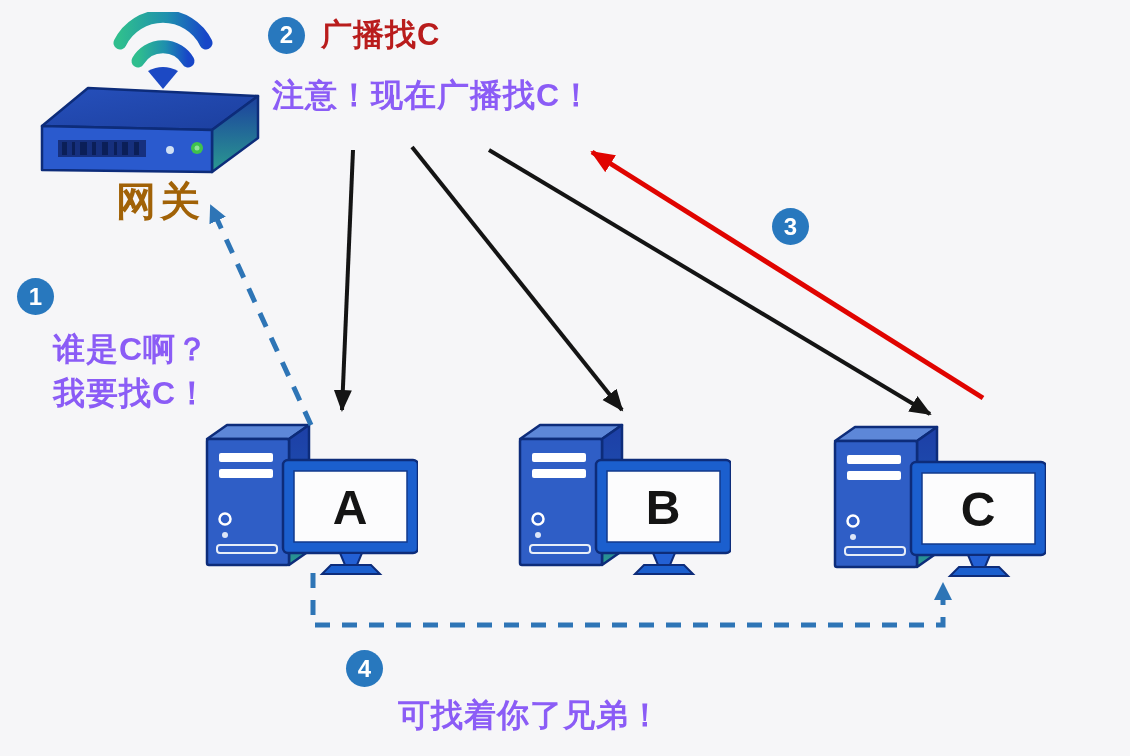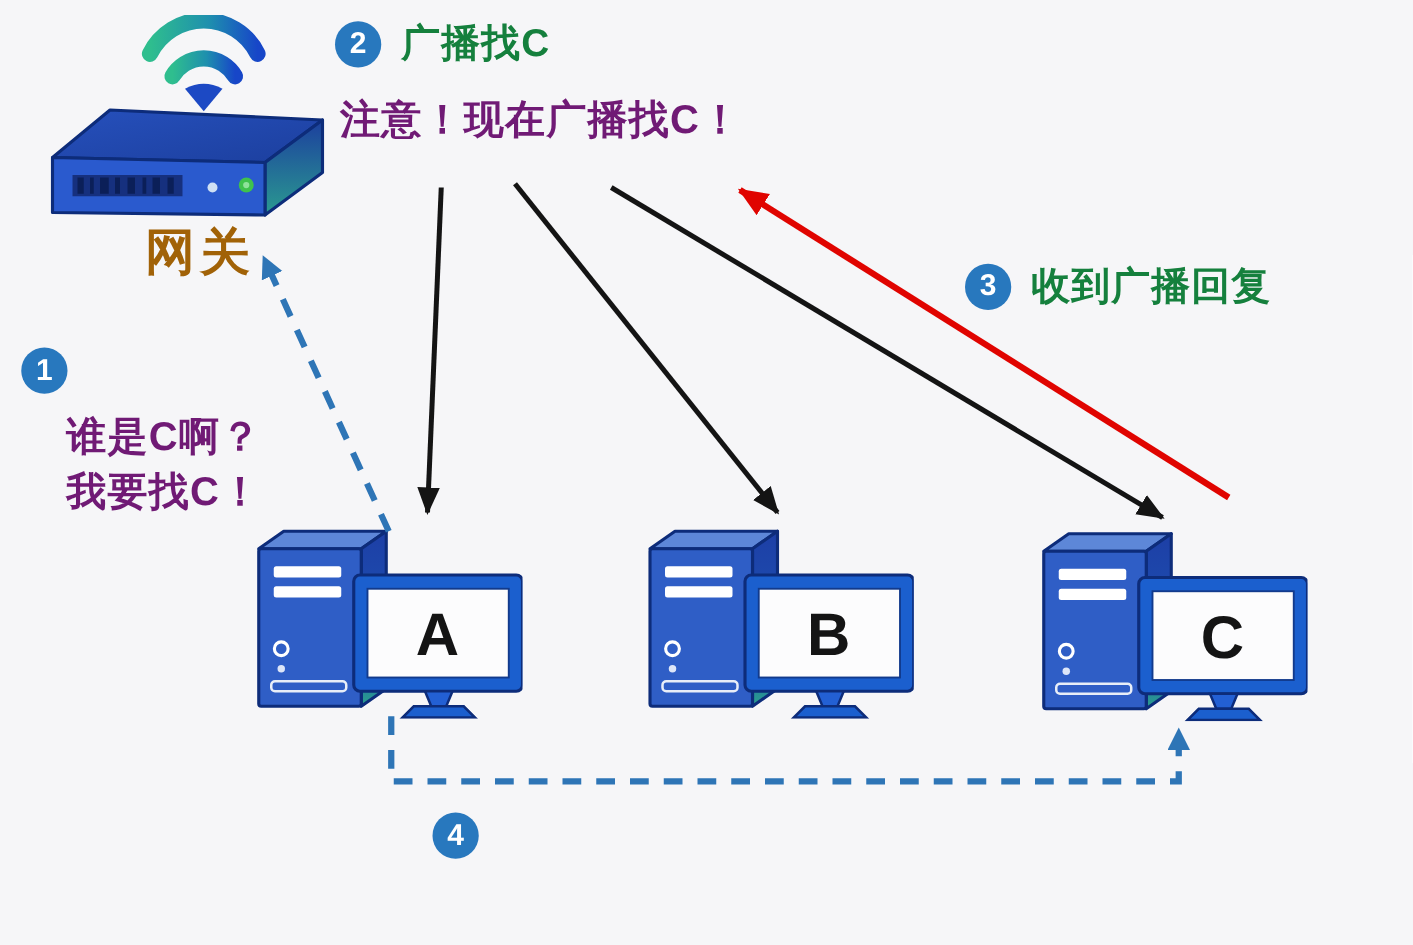--- a/index.html
+++ b/index.html
@@ -17,25 +17,25 @@
     display:flex;align-items:center;gap:16px;
   }
   .badge{
     width:37px;height:37px;border-radius:50%;
     background:#2878be;color:#ffffff;
     font-size:24px;font-weight:bold;
     display:flex;align-items:center;justify-content:center;
     flex:0 0 auto;
   }
   .step-title{
-    color:#15803d;font-size:31px;font-weight:bold;
+    color:#b91c1c;font-size:31px;font-weight:bold;
     white-space:nowrap;letter-spacing:1px;
   }
   .note{
-    position:absolute;color:#701a75;
+    position:absolute;color:#8b5cf6;
     font-size:32px;font-weight:600;white-space:nowrap;
     letter-spacing:1px;
   }
   svg{display:block;}
   #arrow-layer{position:absolute;left:0;top:0;}
   text.screen-letter{
     font-family:"Liberation Sans","DejaVu Sans",sans-serif;
     font-weight:600;font-size:48px;fill:#141414;
   }
 </style>
@@ -96,26 +96,26 @@
   <div class="note" style="left:272px;top:74px;">注意！现在广播找C！</div>
 
   <div class="step" style="left:17px;top:278px;">
     <span class="badge">1</span>
   </div>
   <div class="note" style="left:53px;top:328px;">谁是C啊？</div>
   <div class="note" style="left:53px;top:372px;">我要找C！</div>
 
   <div class="step" style="left:772px;top:208px;">
     <span class="badge">3</span>
-    <span class="step-title">收到广播回复</span>
   </div>
 
   <div class="step" style="left:346px;top:650px;">
     <span class="badge">4</span>
   </div>
+  <div class="note" style="left:398px;top:694px;">可找着你了兄弟！</div>
 
   <svg class="abs computer" style="left:203px;top:423px;" width="215" height="152" viewBox="0 0 215 152">
     <defs>
       <linearGradient id="side-g-a" x1="0" y1="0" x2="0" y2="1">
         <stop offset="0" stop-color="#1d3fa6"></stop>
           <stop offset="0.7" stop-color="#1d55b4"></stop>
           <stop offset="1" stop-color="#2ba08c"></stop>
       </linearGradient>
     </defs>
     <polygon points="4,16 24,2 106,2 86,16" fill="#5d87d8" stroke="#0d2c7a" stroke-width="2.5" stroke-linejoin="round"></polygon>

